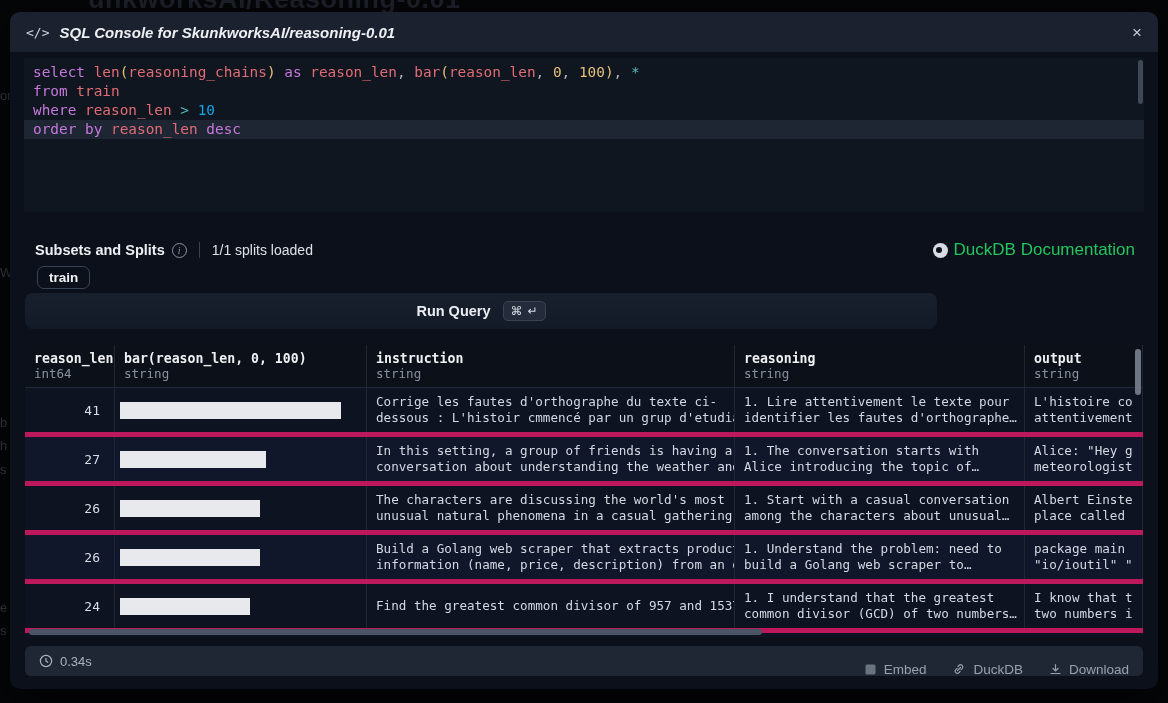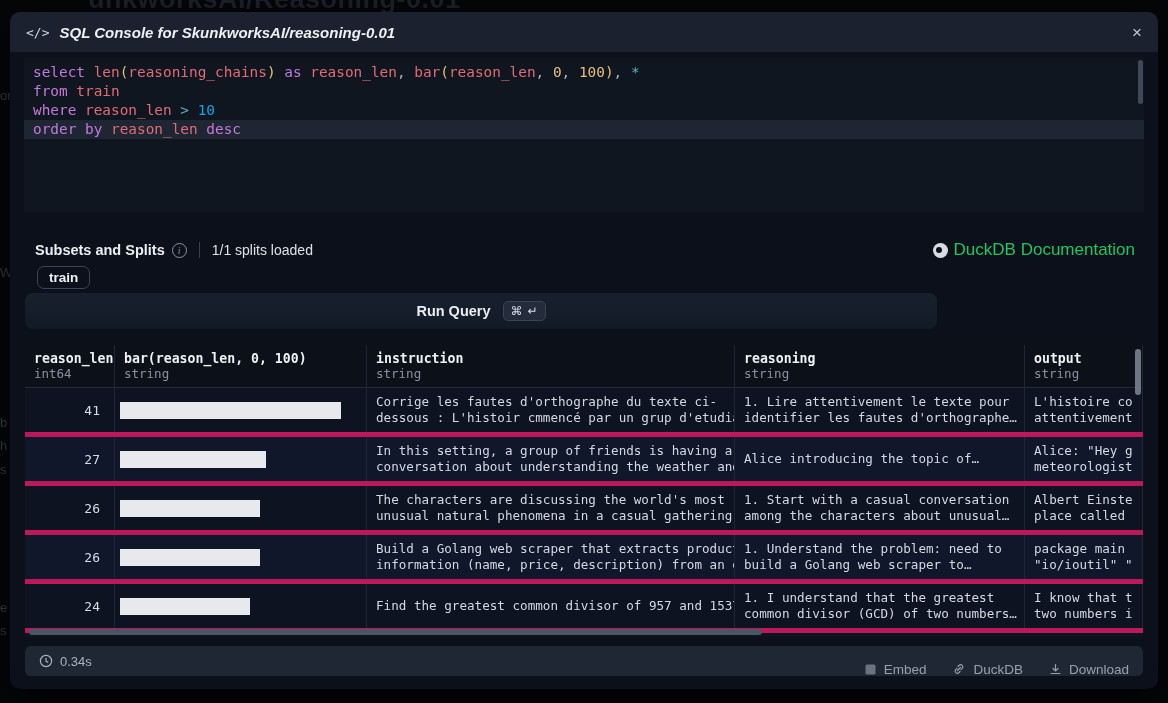--- a/index.html
+++ b/index.html
@@ -165,21 +165,21 @@
           <div class="t-cell txt-cell"><div>Corrige les fautes d'orthographe du texte ci-</div><div>dessous : L'histoir cmmencé par un grup d'etudian…</div></div>
           <div class="t-cell txt-cell"><div>1. Lire attentivement le texte pour</div><div>identifier les fautes d'orthographe…</div></div>
           <div class="t-cell txt-cell"><div>L'histoire co</div><div>attentivement </div></div>
         </div>
         <div class="t-row data-row">
           <div class="t-cell num-cell">27</div>
           <div class="t-cell bar-cell">
             <div class="bar" style="width: 145.8px;"></div>
           </div>
           <div class="t-cell txt-cell"><div>In this setting, a group of friends is having a</div><div>conversation about understanding the weather and…</div></div>
-          <div class="t-cell txt-cell"><div>Alice introducing the topic of…</div></div>
+          <div class="t-cell txt-cell"><div>1. The conversation starts with</div><div>Alice introducing the topic of…</div></div>
           <div class="t-cell txt-cell"><div>Alice: "Hey g</div><div>meteorologist</div></div>
         </div>
         <div class="t-row data-row">
           <div class="t-cell num-cell">26</div>
           <div class="t-cell bar-cell">
             <div class="bar" style="width: 140.4px;"></div>
           </div>
           <div class="t-cell txt-cell"><div>The characters are discussing the world's most</div><div>unusual natural phenomena in a casual gathering.…</div></div>
           <div class="t-cell txt-cell"><div>1. Start with a casual conversation</div><div>among the characters about unusual…</div></div>
           <div class="t-cell txt-cell"><div>Albert Einste</div><div>place called </div></div>

